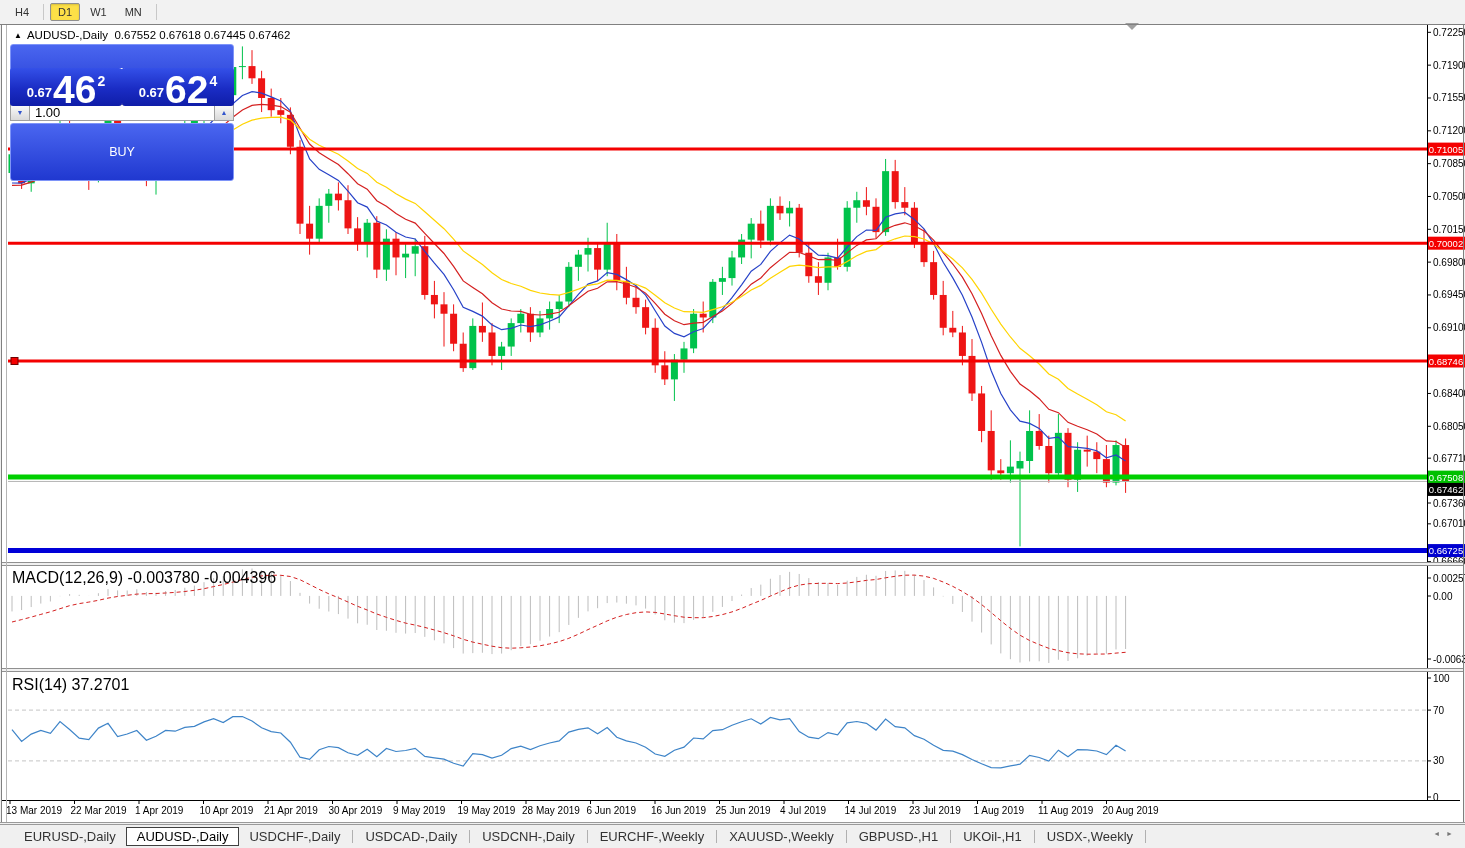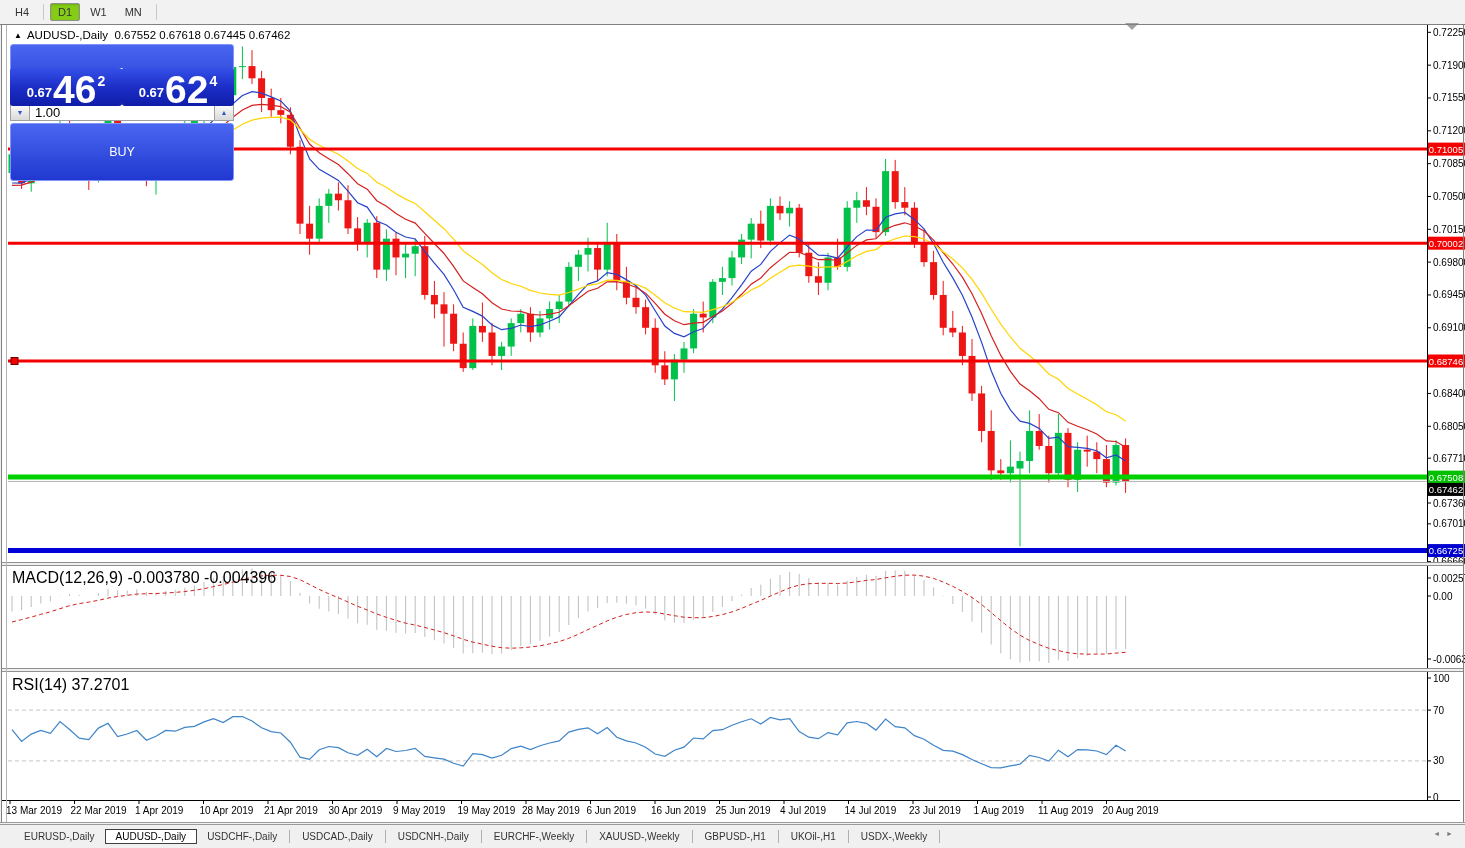--- a/index.html
+++ b/index.html
@@ -2,21 +2,21 @@
 <html><head>
 <meta charset="utf-8">
 <style>
   html,body{margin:0;padding:0;width:1465px;height:848px;background:#f0f0f0;overflow:hidden;
     font-family:"Liberation Sans",sans-serif;-webkit-font-smoothing:antialiased;}
   #app{position:relative;width:1465px;height:848px;}
   
   .toolbar{position:absolute;top:0;left:0;width:100%;height:24px;background:#f2f2f2;
     display:flex;align-items:center;padding-left:6px;box-sizing:border-box;font-size:11px;color:#333;}
   .tf-btn{padding:2px 7px;margin:0 1px;border:1px solid transparent;border-radius:2px;cursor:default;}
-  .tf-btn.active{background:#84cc16;border:1px solid #8f8f8f;box-shadow:inset 0 1px 2px rgba(0,0,0,.15);}
+  .tf-btn.active{background:#fde047;border:1px solid #8f8f8f;box-shadow:inset 0 1px 2px rgba(0,0,0,.15);}
   .tb-sep{width:1px;height:16px;background:#c8c8c8;margin:0 5px;}
   
   #chart-svg{position:absolute;top:0;left:0;z-index:1;}
   
   .chart-title{position:absolute;left:14px;top:29px;z-index:3;font-size:11.5px;color:#000;white-space:nowrap;}
   .chart-title .arr{font-size:8px;vertical-align:1px;margin-right:5px;}
   .ind-label{position:absolute;z-index:3;font-size:16px;color:#000;white-space:nowrap;}
   
   .ocp{position:absolute;left:10px;top:44px;width:224px;z-index:4;}
   .ocp-row1{display:flex;height:22px;gap:2px;flex-direction:column;}
@@ -29,21 +29,21 @@
     text-align:left;font-size:13px;padding:0 5px;font-family:inherit;outline:none;}
   .ocp-row2{display:flex;gap:0;margin-top:2px;height:38px;}
   .pbox{flex:1;border-radius:3px;background:linear-gradient(#3450e8 0%,#1a2cc4 55%,#0f1da8 100%);
     color:#fff;display:flex;align-items:flex-end;justify-content:center;padding-bottom:3px;cursor:pointer;}
   .pbox .pfx{font-size:13px;font-weight:bold;margin:0 1px 3px 0;}
   .pbox .big{font-size:39px;font-weight:bold;line-height:26px;}
   .pbox .sup{font-size:14px;font-weight:bold;margin:0 0 14px 1px;}
   
   .tabbar{position:absolute;left:0;top:824px;width:100%;height:24px;background:#f0f0f0;
     border-top:1px solid #9a9a9a;display:flex;align-items:center;box-sizing:border-box;
-    font-size:10px;color:#333;padding-left:14px;z-index:3;}
+    font-size:13px;color:#333;padding-left:14px;z-index:3;}
   .tab{padding:1px 10px;white-space:nowrap;cursor:pointer;}
   .tab.active{background:#fff;border:1px solid #404040;color:#000;}
   .tab-sep{width:1px;height:13px;background:#b0b0b0;margin:0 2px;}
   .tab-nav{position:absolute;right:6px;top:830px;z-index:4;font-size:7px;color:#777;letter-spacing:6px;cursor:pointer;}
 </style>
 </head>
 <body>
 
 <div id="app">
 

